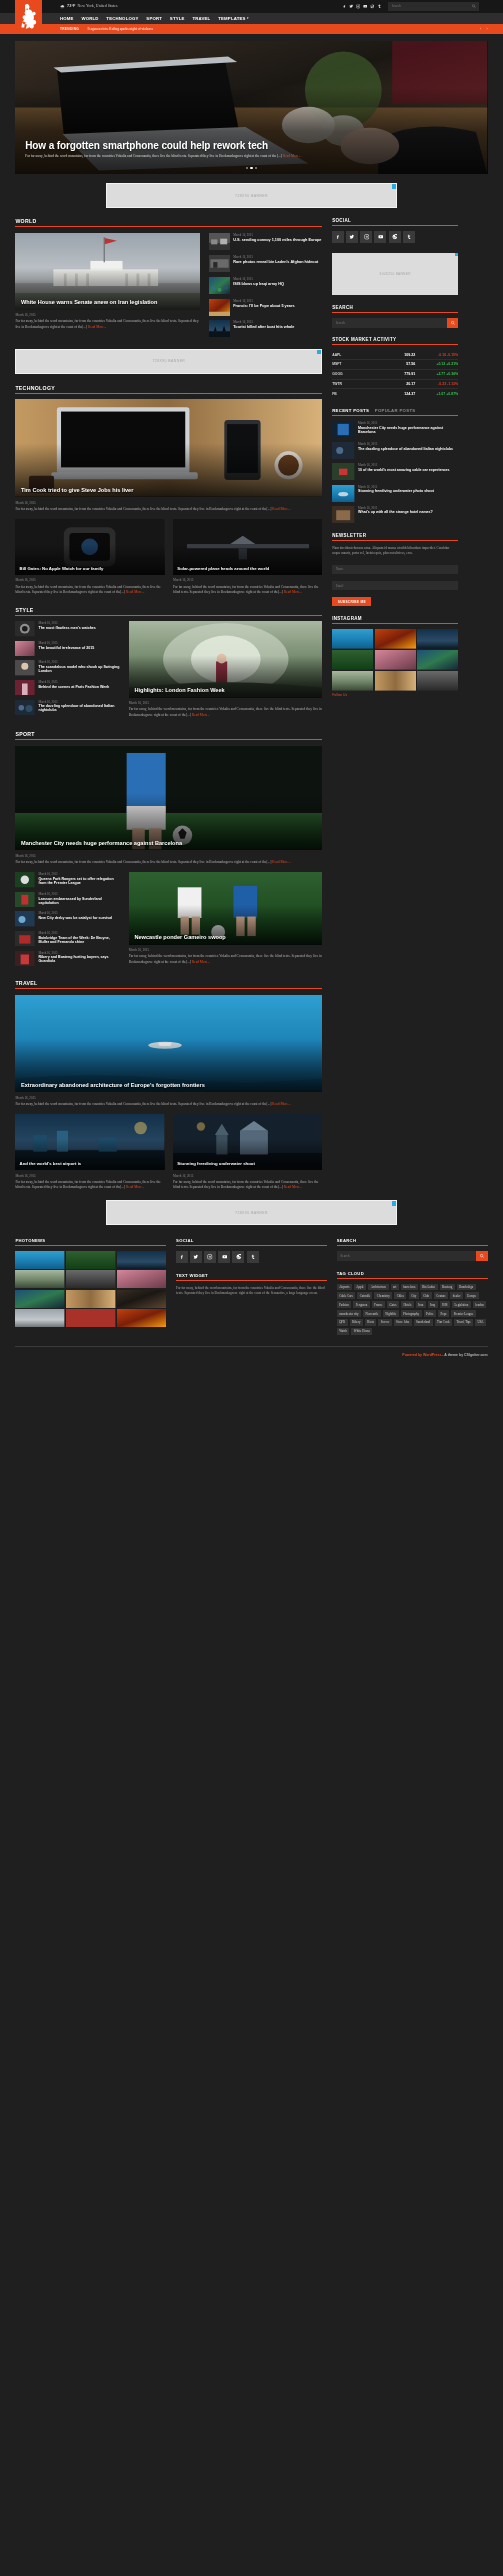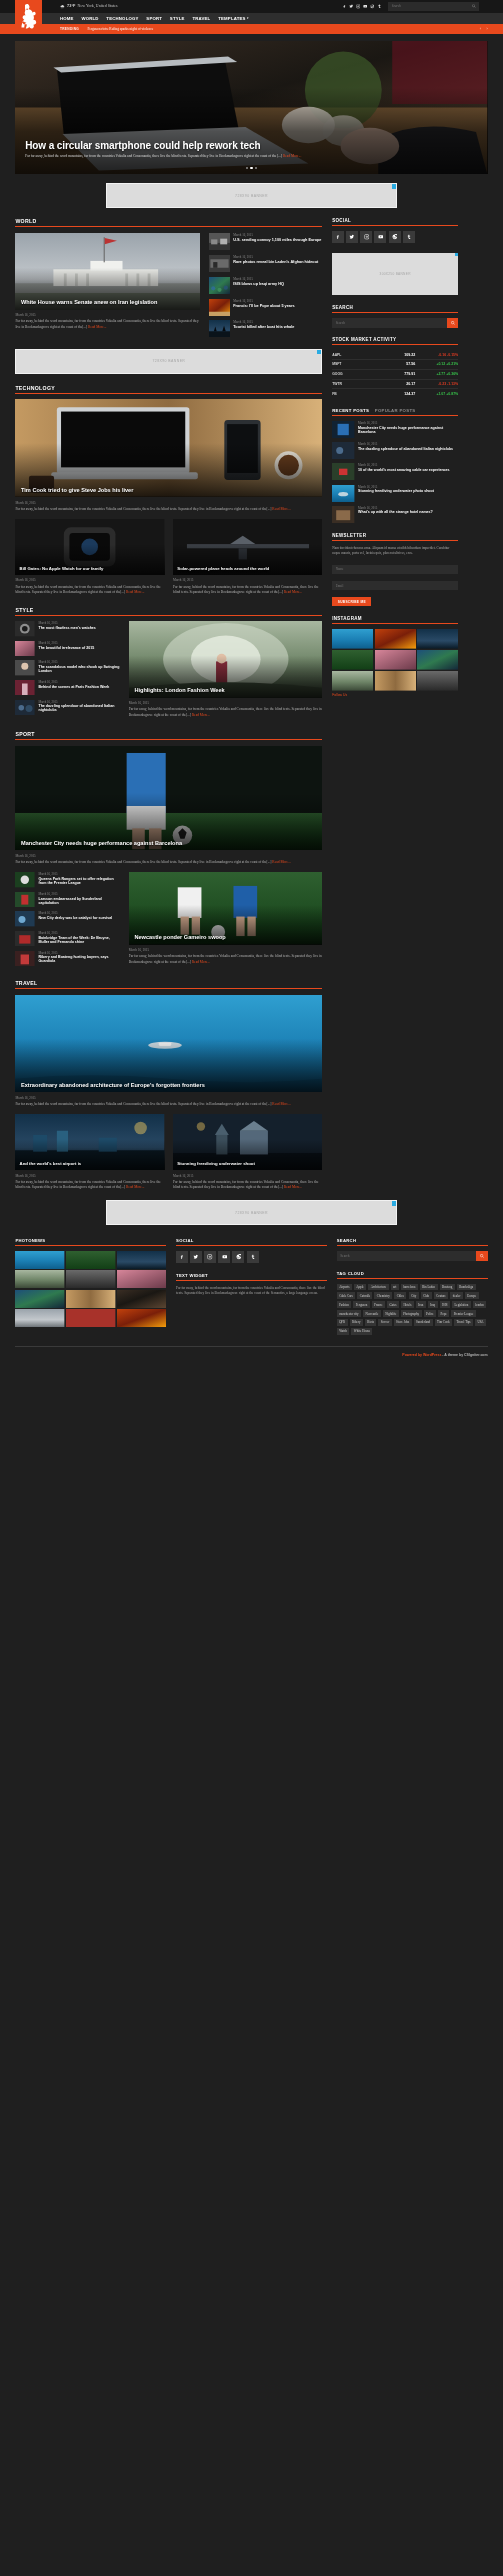--- a/index.html
+++ b/index.html
@@ -406,21 +406,21 @@
         <circle cx="470" cy="70" r="55" fill="#3d5a2a" opacity=".7"></circle>
         <rect x="540" y="0" width="136" height="90" fill="#6d1020" opacity=".55"></rect>
         <ellipse cx="420" cy="120" rx="38" ry="26" fill="#e9e3d8" opacity=".85"></ellipse>
         <ellipse cx="470" cy="128" rx="30" ry="22" fill="#d8d2c6" opacity=".8"></ellipse>
         <path d="M520 140 q60 -30 140 -10 l16 60 h-156z" fill="#2a2a2e"></path>
         <ellipse cx="508" cy="150" rx="42" ry="26" fill="#e6c2ad"></ellipse>
       </svg>
     </div>
     <div class="hero-overlay"></div>
     <div class="hero-cap">
-      <h1>How a circular smartphone could help rework tech</h1>
+      <h1>How a forgotten smartphone could help rework tech</h1>
       <p>
         <span>Far far away, behind the word mountains, far from the countries Vokalia and Consonantia, there live the blind texts. Separated they live in Bookmarksgrove right at the coast of the [...]</span>
         <span class="rm">Read More...</span>
       </p>
     </div>
     <div class="hero-dots">
       <i></i>
       <i class="on"></i>
       <i></i>
     </div>

